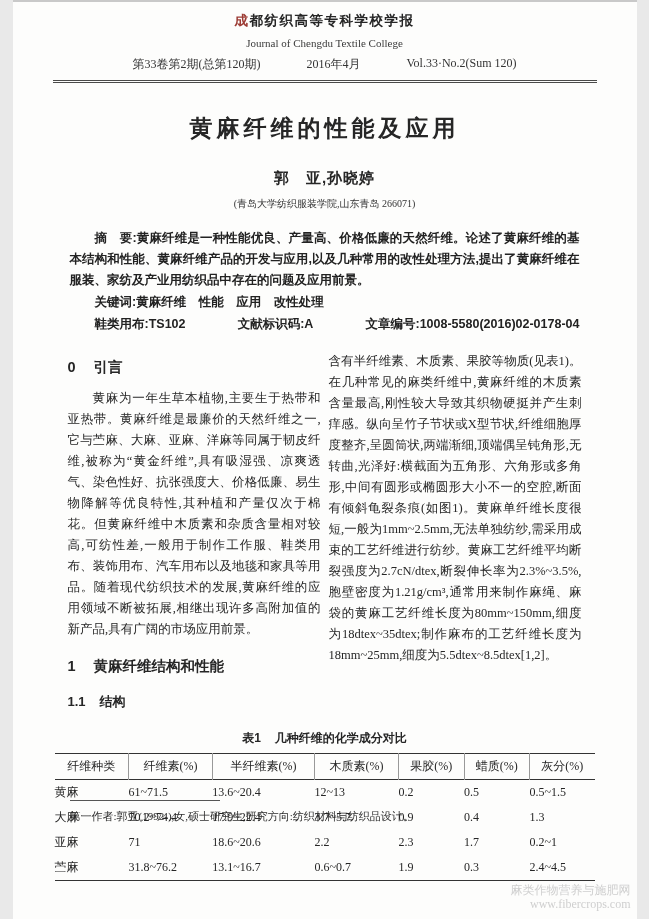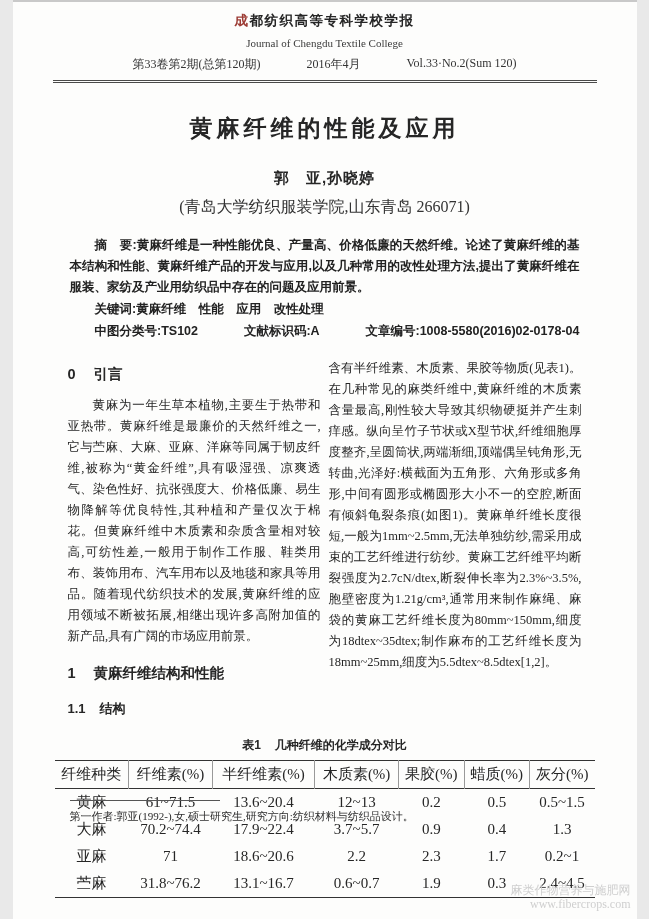--- a/index.html
+++ b/index.html
@@ -21,21 +21,21 @@
   .j-cn .first-char { color:#9c3b34; }
   .j-en { font-size:11px; margin-top:7px; color:#3a3a3a; }
   .issue-line { margin-top:7px; font-size:12px; display:flex; justify-content:center; gap:46px; color:#333; }
   .double-rule { margin:7px 40px 0; height:3px; border-top:1px solid #4a4a4a; border-bottom:1px solid #4a4a4a; }
 
   
   .art-title { margin-top:30px; text-align:center; font-size:23px; font-weight:700; letter-spacing:4px;
                font-family:Liberation Mono, monospace; }
   .art-authors { margin-top:25px; text-align:center; font-size:15px; letter-spacing:1px; font-weight:600;
                  font-family:"Liberation Sans", sans-serif; }
-  .art-affil { margin-top:9px; text-align:center; font-size:16px; color:#333; }
+  .art-affil { margin-top:9px; text-align:center; font-size:10px; color:#333; }
 
   
   .abs-block { margin:17px 57px 0; font-family:"Liberation Sans", sans-serif; font-weight:600;
                font-size:12.5px; line-height:21px; text-align:justify; color:#222; }
   .abs-para { text-indent:2em; }
   .kw-line { text-indent:2em; margin-top:1px; }
   .meta-line { margin-top:1px; display:flex; padding-left:2em; justify-content:space-between; }
 
   
   .columns { display:flex; gap:8px; margin:16px 55px 0; }
@@ -44,25 +44,25 @@
   .sec-h1 .num { margin-right:18px; }
   .sec-h2 { font-family:"Liberation Sans", sans-serif; font-weight:700; font-size:13px; margin:14px 0 10px; }
   .sec-h2 .num { margin-right:14px; }
   .body-para { text-indent:2em; }
   .sec-h1.later { margin-top:16px; }
 
   
   .tbl-wrap { margin:8px 42px 0; }
   .tbl-caption { text-align:center; font-size:12px; font-weight:700; font-family:"Liberation Sans", sans-serif; margin-bottom:6px; }
   .tbl-caption .cap-label { margin-right:14px; }
-  table.chem { width:100%; border-collapse:collapse; font-size:15px; }
+  table.chem { width:100%; border-collapse:collapse; font-size:12px; }
   table.chem thead tr { border-top:1.5px solid #333; border-bottom:1px solid #333; }
   table.chem th { font-weight:normal; padding:4px 0; text-align:center; }
   table.chem th + th { border-left:1px solid #999; }
-  table.chem td { padding:4px 0; text-align:center; }
+  table.chem td { padding:4px 0; text-align:left; }
   table.chem tbody tr:last-child { border-bottom:1.5px solid #333; }
 
   
   .footnotes { position:absolute; left:57px; top:800px; width:500px; }
   .fn-rule { width:150px; border-top:1px solid #555; margin-bottom:7px; }
   .fn-line { font-size:11px; line-height:17px; color:#2c2c2c; }
 
   
   .copyright { position:absolute; left:40px; bottom:16px; font-size:11.5px; color:#8a8a8a; white-space:nowrap; }
   .watermark { position:absolute; right:6px; bottom:8px; text-align:right; font-size:12px; line-height:14px; color:#cfcfcf; }
@@ -85,21 +85,21 @@
   </div>
 
   <div class="art-title">黄麻纤维的性能及应用</div>
   <div class="art-authors">郭　亚,孙晓婷</div>
   <div class="art-affil">(青岛大学纺织服装学院,山东青岛 266071)</div>
 
   <div class="abs-block">
     <div class="abs-para"><span>摘　要:</span><span>黄麻纤维是一种性能优良、产量高、价格低廉的天然纤维。论述了黄麻纤维的基本结构和性能、黄麻纤维产品的开发与应用,以及几种常用的改性处理方法,提出了黄麻纤维在服装、家纺及产业用纺织品中存在的问题及应用前景。</span></div>
     <div class="kw-line"><span>关键词:</span><span>黄麻纤维　性能　应用　改性处理</span></div>
     <div class="meta-line">
-      <span><span>中图分类号:</span><span>TS102</span></span>
+      <span><span>鞋类用布:</span><span>TS102</span></span>
       <span><span>文献标识码:</span><span>A</span></span>
       <span><span>文章编号:</span><span>1008-5580(2016)02-0178-04</span></span>
     </div>
   </div>
 
   <div class="columns">
     <div class="col">
       <div class="sec-h1"><span class="num">0</span><span>引言</span></div>
       <div class="body-para">黄麻为一年生草本植物,主要生于热带和亚热带。黄麻纤维是最廉价的天然纤维之一,它与苎麻、大麻、亚麻、洋麻等同属于韧皮纤维,被称为“黄金纤维”,具有吸湿强、凉爽透气、染色性好、抗张强度大、价格低廉、易生物降解等优良特性,其种植和产量仅次于棉花。但黄麻纤维中木质素和杂质含量相对较高,可纺性差,一般用于制作工作服、鞋类用布、装饰用布、汽车用布以及地毯和家具等用品。随着现代纺织技术的发展,黄麻纤维的应用领域不断被拓展,相继出现许多高附加值的新产品,具有广阔的市场应用前景。</div>
       <div class="sec-h1 later"><span class="num">1</span><span>黄麻纤维结构和性能</span></div>

